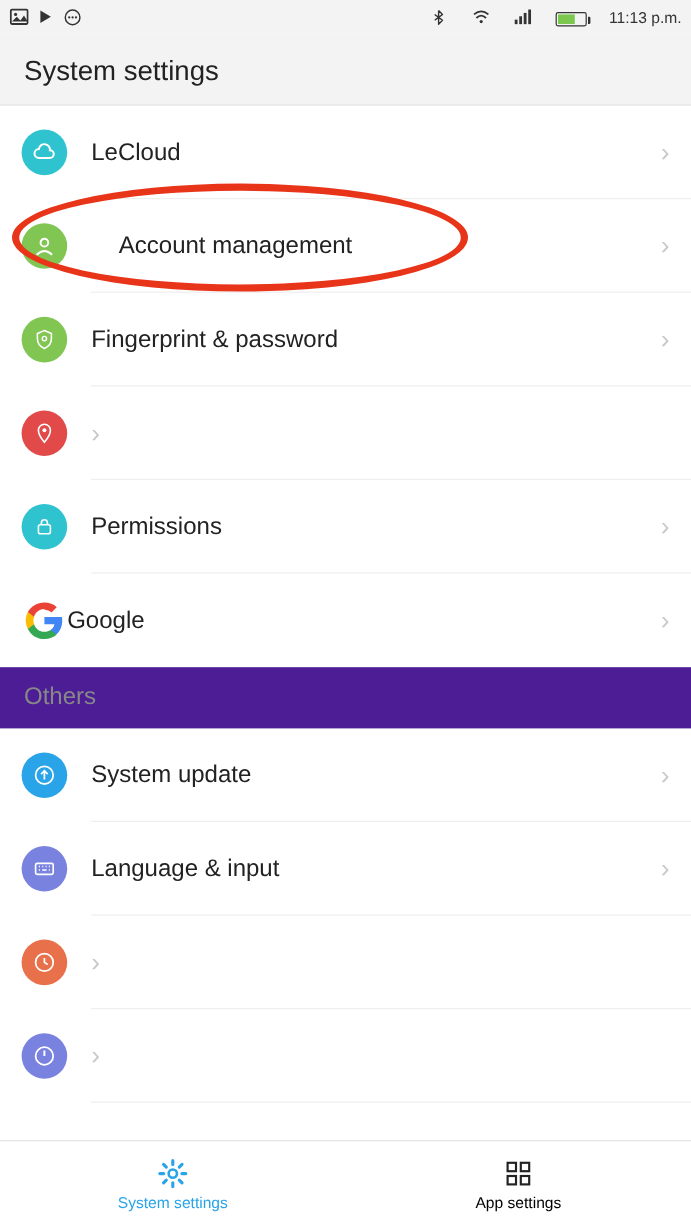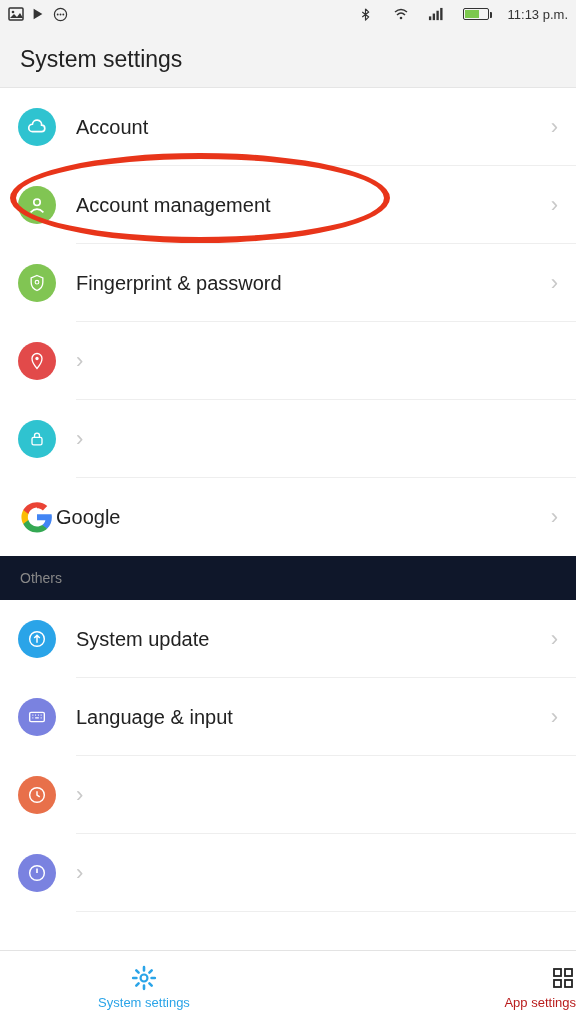--- a/index.html
+++ b/index.html
@@ -16,21 +16,21 @@
       height: 28px;
       display: flex;
       justify-content: space-between;
       align-items: center;
       padding: 0 8px;
       font-size: 13px;
       color: #333;
       background: #f3f3f3;
     }
     .status-left { display: flex; align-items: center; gap: 6px; }
-    .status-right { display: flex; align-items: center; gap: 19px; }
+    .status-right { display: flex; align-items: flex-end; gap: 19px; }
     .icon-small { width: 16px; height: 16px; display: inline-flex; align-items: center; justify-content: center; }
     .battery-icon {
       width: 26px; height: 12px; border: 1.5px solid #333; border-radius: 2px;
       position: relative; display: inline-block;
     }
     .battery-icon::after {
       content: ""; position: absolute; right: -4px; top: 3px;
       width: 2px; height: 6px; background: #333; border-radius: 0 1px 1px 0;
     }
     .battery-fill { position: absolute; left: 1px; top: 1px; bottom: 1px; width: 60%; background: #7cc84e; }
@@ -55,40 +55,40 @@
     .item-icon {
       width: 38px; height: 38px; border-radius: 50%;
       display: flex; align-items: center; justify-content: center;
       flex-shrink: 0; margin-right: 20px;
       color: #fff;
     }
     .item-label { flex: 1; font-size: 20px; color: #222; }
     .chevron { color: #c9c9c9; font-size: 22px; }
     
     .section-header {
-      background: #0f172a;
+      background: #4c1d95;
       padding: 14px 20px;
-      font-size: 14px;
+      font-size: 20px;
       color: #888;
     }
     
     .bottom-nav {
       position: absolute; left: 0; right: 0; bottom: 0;
       height: 74px;
       display: flex;
       border-top: 1px solid #e3e3e3;
       background: #fff;
     }
     .tab {
       flex: 1;
       display: flex; flex-direction: column; align-items: center; justify-content: center;
       gap: 4px; font-size: 13px;
     }
     .tab-active { color: #2aa4e8; }
-    .tab-inactive { color: #b91c1c; align-items: flex-end; }
+    .tab-inactive { color: #000000; }
     .tab-icon { width: 26px; height: 26px; display: flex; align-items: center; justify-content: center; }
     
     .highlight-ellipse {
       position: absolute;
       border: 6px solid #e8351a;
       border-radius: 50%;
       pointer-events: none;
     }
     
     .google-g {
@@ -160,26 +160,26 @@
 </div>
 
 <div class="scroll-area">
 
   <div class="item">
     <div class="item-icon" style="background:#2fc3d0">
       <svg viewBox="0 0 24 24" width="22" height="22">
           <path d="M7 17 A4 4 0 0 1 7 9 A5 5 0 0 1 17 10 A3.5 3.5 0 0 1 17 17 Z" fill="none" stroke="#fff" stroke-width="1.8"></path>
         </svg>
     </div>
-    <div class="item-label">Account</div>
-    <div class="chevron">›</div>
-    <div class="item-sep"></div>
-  </div>
-
-  <div class="item" style="position:relative;">
+    <div class="item-label">LeCloud</div>
+    <div class="chevron">›</div>
+    <div class="item-sep"></div>
+  </div>
+
+  <div class="item" style="position:relative;gap:23px;">
     <div class="item-icon" style="background:#81c553">
       <svg viewBox="0 0 24 24" width="22" height="22">
           <circle cx="12" cy="9" r="3.5" fill="none" stroke="#fff" stroke-width="1.8"></circle>
           <path d="M5 20 Q12 13 19 20" fill="none" stroke="#fff" stroke-width="1.8"></path>
         </svg>
     </div>
     <div class="item-label">Account management</div>
     <div class="chevron">›</div>
     <div class="item-sep"></div>
   </div>
@@ -207,20 +207,21 @@
     <div class="item-sep"></div>
   </div>
 
   <div class="item">
     <div class="item-icon" style="background:#2fc3d0">
       <svg viewBox="0 0 24 24" width="20" height="20">
           <rect x="6" y="10" width="12" height="9" rx="2" fill="none" stroke="#fff" stroke-width="1.6"></rect>
           <path d="M9 10 V8 A3 3 0 0 1 15 8 V10" fill="none" stroke="#fff" stroke-width="1.6"></path>
         </svg>
     </div>
+    <div class="item-label">Permissions</div>
     <div class="chevron">›</div>
     <div class="item-sep"></div>
   </div>
 
   <div class="item">
     <div class="google-g">
       <svg viewBox="0 0 48 48" width="34" height="34">
         <path fill="#4285F4" d="M45 24.5c0-1.6-.15-3.1-.42-4.5H24v8.5h11.8c-.5 2.7-2 5-4.3 6.5v5.4h7c4.1-3.8 6.5-9.4 6.5-15.9z"></path>
         <path fill="#34A853" d="M24 46c5.9 0 10.8-2 14.4-5.3l-7-5.4c-2 1.3-4.5 2.1-7.4 2.1-5.7 0-10.5-3.8-12.2-9H4.6v5.6C8.2 41.3 15.5 46 24 46z"></path>
         <path fill="#FBBC05" d="M11.8 28.4c-.5-1.3-.7-2.7-.7-4.4s.3-3.1.7-4.4V14H4.6C3 17.1 2 20.4 2 24s1 6.9 2.6 10l7.2-5.6z"></path>

